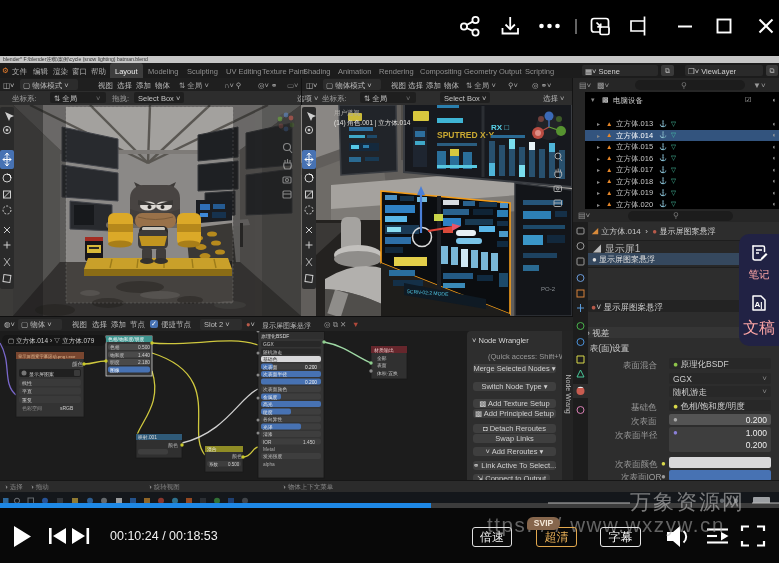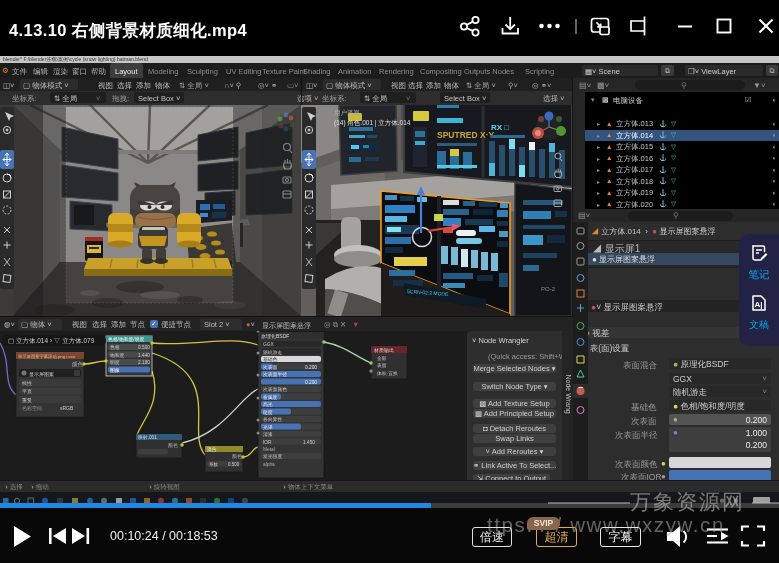--- a/index.html
+++ b/index.html
@@ -14,21 +14,20 @@
 .cr u{position:absolute;left:74px;top:1.5px;text-decoration:none;color:#7a9ac9;font-size:6.5px}
 .cr v{position:absolute;left:86px;top:1.5px;color:#4ac9a8;font-size:6.5px}
 .cr w{position:absolute;left:187px;top:1.5px;color:#999;font-size:6.5px}
 .cr x{position:absolute;left:198px;top:1.5px;color:#999;font-size:6.5px}
 .nwb{background:#3f3f3f;border-radius:3px;height:9px;line-height:9px;text-align:center;color:#d0d0d0;overflow:hidden;white-space:nowrap}
 </style></head>
 <body>
 <div id="stage">
 
 <div class="abs" style="left:0;top:0;width:779px;height:56px;background:#000">
-  <div class="abs t" style="left:9px;top:20px;font-size:16.5px;font-weight:bold;color:#fff;letter-spacing:.4px">4.13.10 右侧背景材质细化.mp4</div>
   <svg class="abs" style="left:0;top:0" width="779" height="56" viewBox="0 0 779 56">
 
     <g stroke="#fff" stroke-width="1.8" fill="none">
       <circle cx="464" cy="26.5" r="3.1"></circle>
       <circle cx="475.5" cy="20" r="3.1"></circle>
       <circle cx="475.5" cy="32.5" r="3.1"></circle>
       <line x1="467" y1="24.8" x2="472.8" y2="21.6"></line>
       <line x1="467" y1="28.2" x2="472.8" y2="30.9"></line>
     </g>
 
@@ -81,21 +80,21 @@
   <div class="abs" style="left:110px;top:0;width:33px;height:15px;background:#3d3d3d;border-radius:3px 3px 0 0"></div>
   <div class="abs t" style="left:115px;top:4px;color:#ececec">Layout</div>
   <div class="abs t" style="left:148px;top:4px;color:#8f8f8f">Modeling</div>
   <div class="abs t" style="left:187px;top:4px;color:#8f8f8f">Sculpting</div>
   <div class="abs t" style="left:226px;top:4px;color:#8f8f8f">UV Editing</div>
   <div class="abs t" style="left:262px;top:4px;color:#8f8f8f">Texture Paint</div>
   <div class="abs t" style="left:303px;top:4px;color:#8f8f8f">Shading</div>
   <div class="abs t" style="left:338px;top:4px;color:#8f8f8f">Animation</div>
   <div class="abs t" style="left:379px;top:4px;color:#8f8f8f">Rendering</div>
   <div class="abs t" style="left:420px;top:4px;color:#8f8f8f">Compositing</div>
-  <div class="abs t" style="left:464px;top:4px;color:#8f8f8f">Outputs Nodes</div>
+  <div class="abs t" style="left:464px;top:4px;color:#8f8f8f">Geometry Output</div>
   <div class="abs t" style="left:525px;top:4px;color:#8f8f8f">Scripting</div>
 
   <div class="abs" style="left:582px;top:2px;width:76px;height:11px;background:#2a2a2a;border-radius:2px"></div>
   <div class="abs t" style="left:585px;top:4px;color:#cfcfcf">▦˅ Scene</div>
   <div class="abs" style="left:661px;top:2px;width:13px;height:11px;background:#3a3a3a;border-radius:2px;color:#bbb;font-size:7px;text-align:center;line-height:11px">⧉</div>
   <div class="abs" style="left:685px;top:2px;width:78px;height:11px;background:#2a2a2a;border-radius:2px"></div>
   <div class="abs t" style="left:688px;top:4px;color:#cfcfcf">❐˅ ViewLayer</div>
   <div class="abs" style="left:766px;top:2px;width:12px;height:11px;background:#3a3a3a;border-radius:2px;color:#bbb;font-size:7px;text-align:center;line-height:11px">⧉</div>
 </div>
 
@@ -906,34 +905,34 @@
       <circle cx="217" cy="5.8" r="3" fill="#3f9a42"></circle>
       <rect x="228" y="3" width="6" height="5.5" fill="#24539a"></rect>
       <circle cx="245" cy="5.8" r="3" fill="#555a60"></circle>
       <circle cx="722" cy="5.8" r="2.2" fill="#8a9095"></circle>
           <circle cx="736" cy="5.8" r="2.2" fill="#9aa0a5"></circle>
           <rect x="753" y="2" width="17" height="8" rx="1" fill="#dfe2e5"></rect>
     </g>
   </svg>
 </div>
 
-<div class="abs" style="left:739px;top:234px;width:40px;height:112px;background:#212244;border-radius:10px 0 0 10px;color:#0ea5e9;text-align:center;z-index:4">
+<div class="abs" style="left:739px;top:234px;width:40px;height:112px;background:#212244;border-radius:10px 0 0 10px;color:#fca5a5;text-align:center;z-index:4">
   <svg width="20" height="20" style="margin-top:9px" viewBox="0 0 20 20" fill="none" stroke="#fff" stroke-width="1.5">
     <path d="M4 3 h10 q1.5 0 1.5 1.5 v4" stroke-linecap="round"></path>
     <path d="M4 3 v12 q0 2 2 2 h6" stroke-linecap="round"></path>
     <line x1="7" y1="7" x2="13" y2="7"></line>
     <line x1="7" y1="10" x2="10" y2="10"></line>
     <path d="M12 15 l5-5 1.5 1.5 -5 5 -2 .5 z" fill="#fff" stroke="none"></path>
   </svg>
   <div style="font-size:10.5px;margin-top:1px">笔记</div>
   <svg width="20" height="20" style="margin-top:11px" viewBox="0 0 20 20" fill="none" stroke="#fff" stroke-width="1.5">
     <path d="M4 3 h8 l4 4 v10 h-12 z" stroke-linejoin="round"></path>
     <text x="5.5" y="14" font-size="8" fill="#fff" stroke="none" font-family="Liberation Sans" font-weight="bold">A|</text>
   </svg>
-  <div style="font-size:10px;margin-top:1px">文稿</div>
+  <div style="font-size:16px;margin-top:1px">文稿</div>
 </div>
 
 <div class="abs t" style="left:630px;top:488px;font-size:21px;color:rgba(185,185,185,.62);letter-spacing:2px;z-index:5">万象资源网</div>
 <div class="abs" style="left:548px;top:502px;width:82px;height:2px;background:rgba(185,185,185,.5);z-index:5"></div>
 <div class="abs" style="left:752px;top:502px;width:27px;height:2px;background:rgba(185,185,185,.5);z-index:5"></div>
 <div class="abs t" style="left:487px;top:513px;font-size:20.5px;color:rgba(175,175,175,.55);letter-spacing:1.6px;z-index:5">ttps: / / www.wxzyw.cn</div>
 
 <div class="abs" style="left:0;top:503px;width:779px;height:5px;background:#3c3c3c">
   <div class="abs" style="left:0;top:0;width:431px;height:5px;background:#1e88e5"></div>
 </div>

